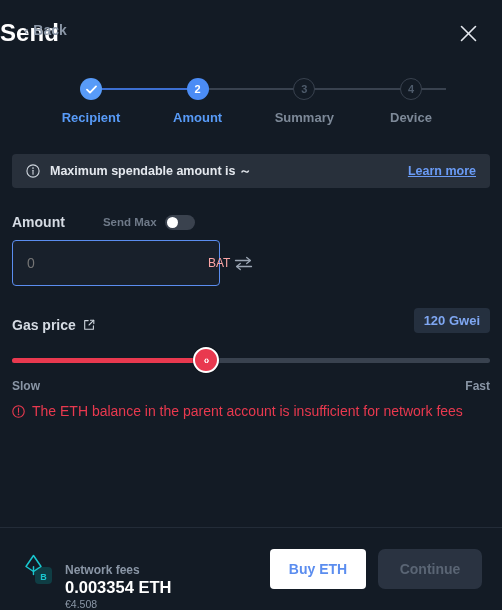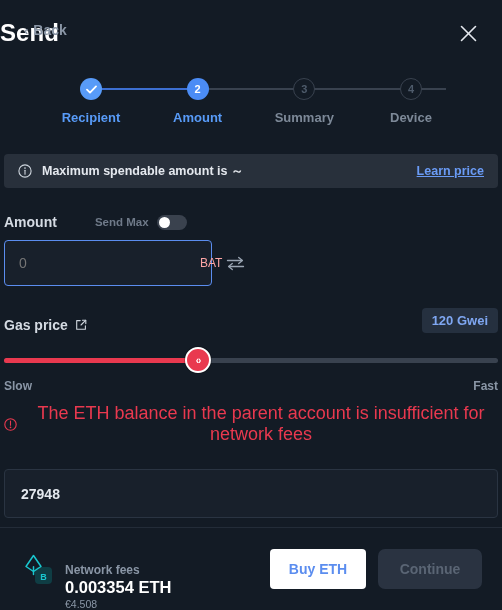--- a/index.html
+++ b/index.html
@@ -71,21 +71,21 @@
   .step-label.on { color: #589BF8; }
   .step-label.off { color: #7d8998; }
   
   .conn {
     position: absolute; top: 10px; height: 1.6px; z-index: 1;
   }
   .conn.filled { background: #3D6FD1; }
   .conn.empty { background: #39424f; }
 
   
-  .content { flex: 1 1 auto; padding: 0 4px; position: relative; }
+  .content { flex: 1 1 auto; padding: 0 12px; position: relative; }
 
   .banner {
     margin-top: 10px;
     background: #28303B;
     border-radius: 4px;
     height: 34px;
     display: flex; align-items: center; padding: 0 14px;
     gap: 10px;
   }
   .banner-icon { flex: 0 0 14px; display:flex; align-items:center; }
@@ -167,21 +167,21 @@
   .thumb-glyph { color: #fff; font-size: 10px; font-weight: 700; letter-spacing: -1px; }
 
   .slider-ends {
     margin-top: 6px; display: flex; justify-content: space-between;
     color: #8a96a6; font-size: 12px; font-weight: 700;
   }
 
   .error-row {
     margin-top: 10px; display: flex; align-items: center; gap: 7px;
   }
-  .error-text { color: #E9394F; font-size: 18px; text-align: center; }
+  .error-text { color: #E9394F; font-size: 14px; }
 
   .gaslimit-row {
     margin-top: 24px;
     display: flex; align-items: center;
   }
   .gaslimit-label { width: 229px; color: #d5dbe3; font-size: 14px; font-weight: 700; }
   .gaslimit-input {
     flex: 1 1 auto; height: 49px; border-radius: 4px;
     background: #18202B; border: 1px solid #2a3442;
     color: #e4e8ee; font-size: 14px; font-weight: 600;
@@ -266,21 +266,21 @@
 
     <div class="banner">
       <span class="banner-icon">
         <svg width="14" height="14" viewBox="0 0 14 14">
           <circle cx="7" cy="7" r="6.1" fill="none" stroke="#cfd6de" stroke-width="1.1"></circle>
           <circle cx="7" cy="4" r="0.85" fill="#cfd6de"></circle>
           <line x1="7" y1="6.2" x2="7" y2="10.3" stroke="#cfd6de" stroke-width="1.1" stroke-linecap="round"></line>
         </svg>
       </span>
       <span class="banner-text">Maximum spendable amount is ～</span>
-      <span class="banner-link">Learn price</span>
+      <span class="banner-link">Learn more</span>
     </div>
 
     <div class="amount-head">
       <span class="field-label">Amount</span>
       <span class="sendmax-wrap">
         <span class="sendmax-label">Send Max</span>
         <span class="toggle">
           <span class="knob"></span>
         </span>
       </span>
@@ -334,21 +334,20 @@
         <svg width="13" height="13" viewBox="0 0 13 13">
           <circle cx="6.5" cy="6.5" r="5.7" fill="none" stroke="#E9394F" stroke-width="1.1"></circle>
           <line x1="6.5" y1="3.1" x2="6.5" y2="7.2" stroke="#E9394F" stroke-width="1.1" stroke-linecap="round"></line>
           <circle cx="6.5" cy="9.4" r="0.8" fill="#E9394F"></circle>
         </svg>
       </span>
       <span class="error-text">The ETH balance in the parent account is insufficient for network fees</span>
     </div>
 
     <div class="gaslimit-row">
-      <input class="gaslimit-input" type="text" value="27948" style="">
     </div>
   </div>
 
   <div class="footer">
     <div class="fee-block">
       <span class="coin-icon">
         <svg width="34" height="34" viewBox="0 0 34 34">
           <rect x="15" y="15" width="17" height="17" rx="4" fill="#0F3D44"></rect>
           <path d="M13.5 3.5 L21 14.5 L13.5 19.5 L6 14.5 Z" fill="none" stroke="#19C7CF" stroke-width="1.5" stroke-linejoin="round"></path>
           <line x1="13.5" y1="14.8" x2="13.5" y2="22.5" stroke="#19C7CF" stroke-width="1.5" stroke-linecap="round"></line>

